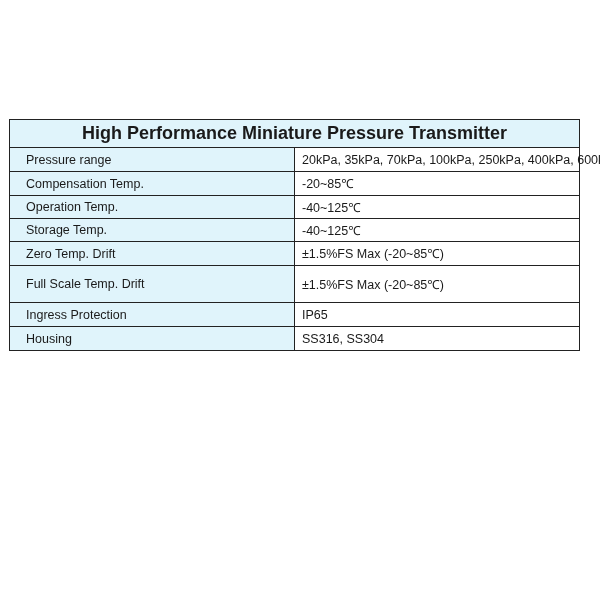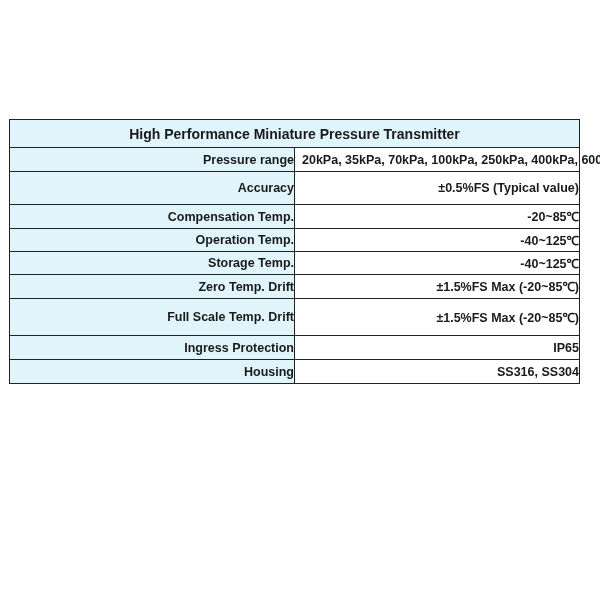--- a/index.html
+++ b/index.html
@@ -2,42 +2,38 @@
 <html><head>
 <meta charset="utf-8">
 <style>
   html, body { margin: 0; padding: 0; background: #ffffff; }
   body { width: 600px; height: 600px; position: relative; overflow: hidden;
          font-family: "Liberation Sans", sans-serif; color: #1a1a1a; }
   table.spec {
     position: absolute; left: 9px; top: 119px; width: 571px;
     border-collapse: collapse; font-size: 12.5px; table-layout: fixed;
   }
-  table.spec td, table.spec th { border: 1px solid #222; padding: 0 0 0 16px; text-align: right; font-weight: bold; white-space: nowrap; }
-  table.spec th.title { background: #e0f4fb; font-weight: bold; text-align: center; padding: 0; font-size: 14px; height: 27px; }
+  table.spec td, table.spec th { border: 1px solid #222; padding: 0 0 0 16px; text-align: left; font-weight: normal; white-space: nowrap; }
+  table.spec th.title { background: #e0f4fb; font-weight: bold; text-align: center; padding: 0; font-size: 18px; height: 27px; }
   table.spec td.label { background: #e0f4fb; width: 125px; }
   table.spec td.value { padding-left: 7px; background: #ffffff; }
 </style>
 </head>
 <body>
 
 <table class="spec">
   <thead>
     <tr>
       <th class="title" colspan="2">High Performance Miniature Pressure Transmitter</th>
     </tr>
   </thead>
   <tbody id="rows">
       <tr style="height: 24px;">
         <td class="label">Pressure range</td>
         <td class="value">20kPa, 35kPa, 70kPa, 100kPa, 250kPa, 400kPa, 600kPa, 1MPa...25MPa</td>
-      </tr>
-      <tr style="height: 33px;">
-        <td class="label">Accuracy</td>
-        <td class="value">±0.5%FS (Typical value)</td>
       </tr>
       <tr style="height: 24px;">
         <td class="label">Compensation Temp.</td>
         <td class="value">-20~85℃</td>
       </tr>
       <tr style="height: 23px; margin-top: 48px;">
         <td class="label">Operation Temp.</td>
         <td class="value">-40~125℃</td>
       </tr>
       <tr style="height: 23px;">

